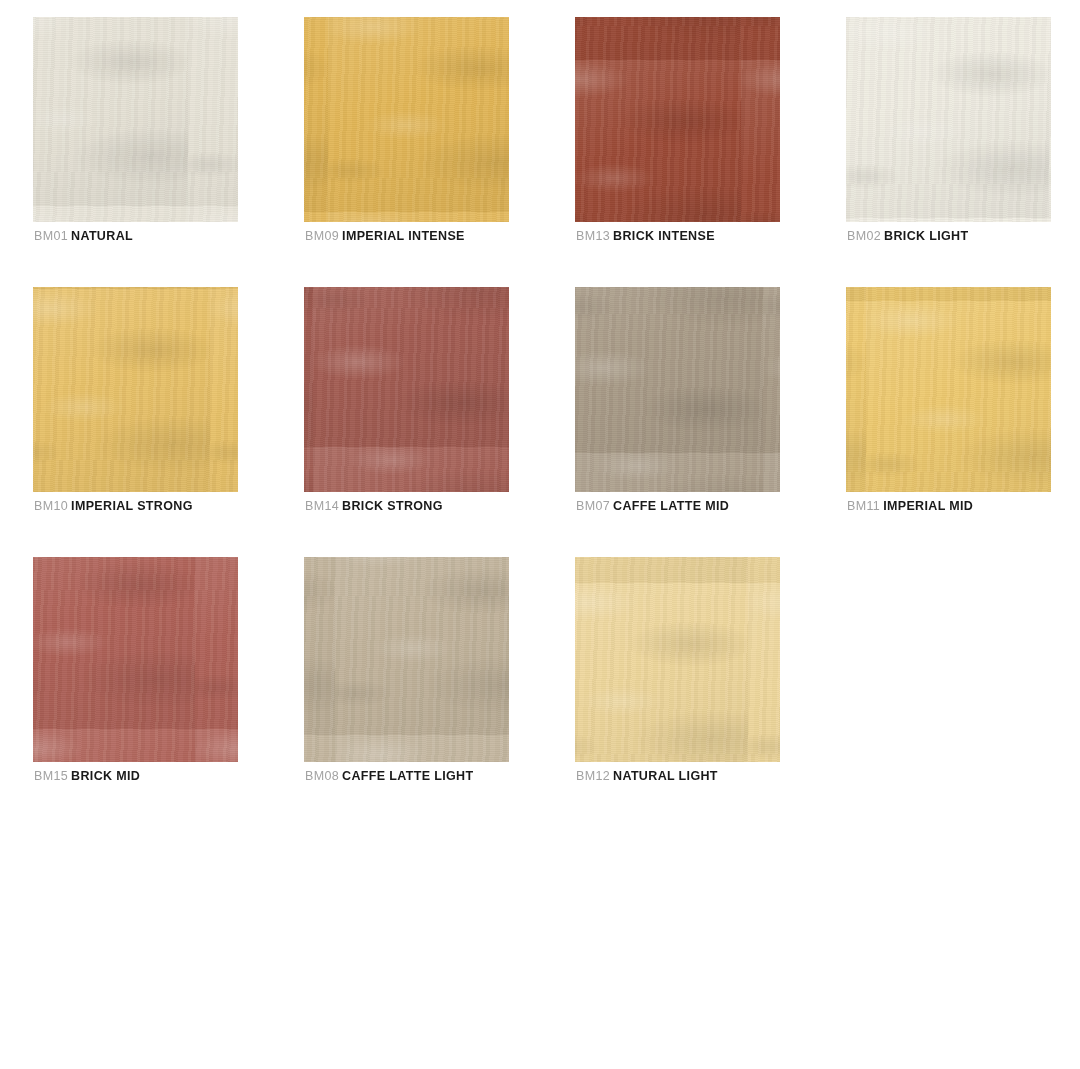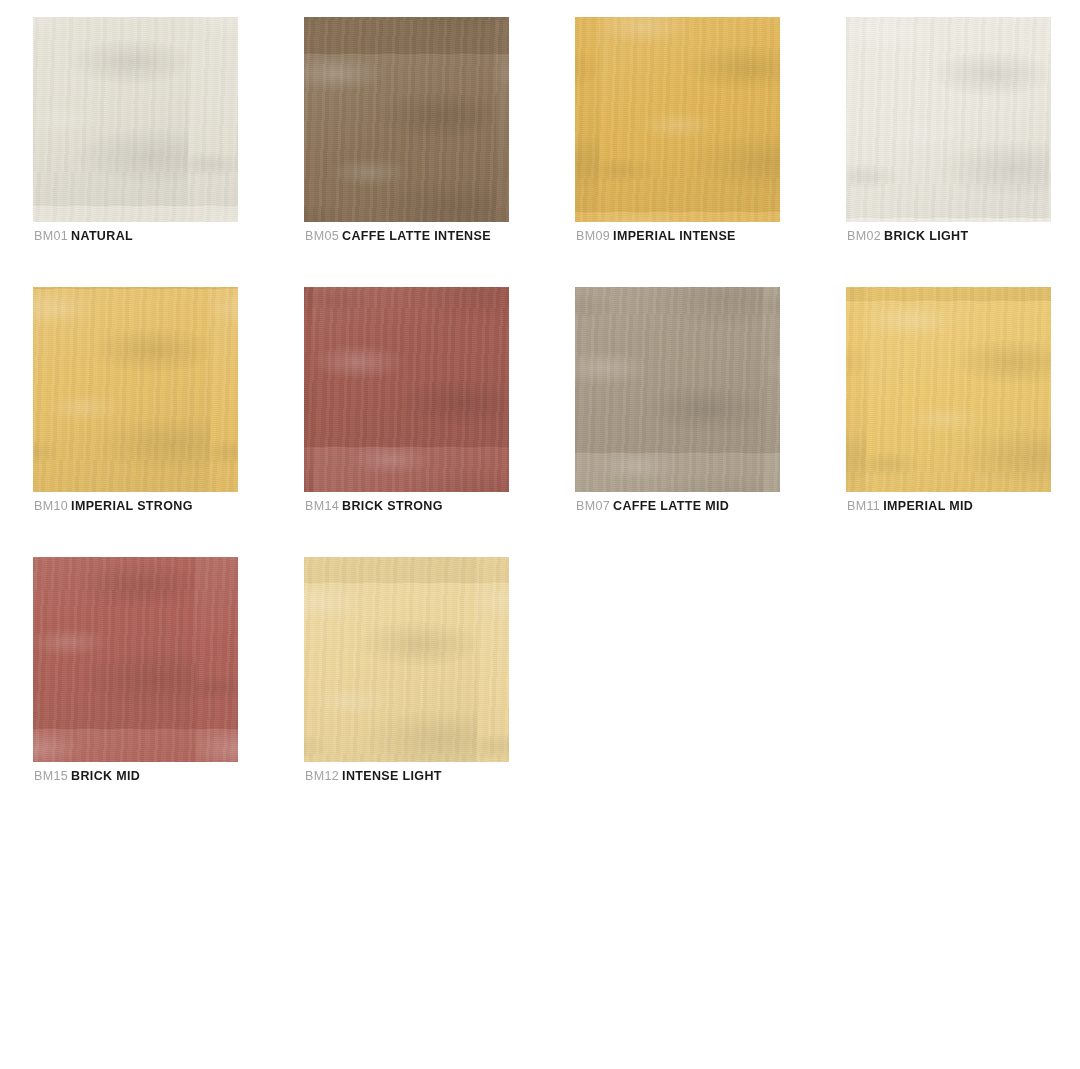--- a/index.html
+++ b/index.html
@@ -113,36 +113,36 @@
 <div id="swatch-grid" style="background: rgb(255, 255, 255);">
     <div class="swatch-cell">
       <div class="swatch-chip" style="background-color: rgb(231, 227, 215);">
         <div class="tex-a" style="background-position: -50px -50px;"></div>
         <div class="tex-b" style="background-position: -50px -33px;"></div>
         <div class="tex-c" style="background-position: -50px -16px;"></div>
       </div>
       <div class="swatch-label"><span class="swatch-code">BM01</span><span class="swatch-name">NATURAL</span></div>
     </div>
     <div class="swatch-cell">
-      <div class="swatch-chip" style="background-color: rgb(138, 114, 87);">
-        <div class="tex-a" style="background-position: -13px 3px;"></div>
-        <div class="tex-b" style="background-position: -13px 20px;"></div>
-        <div class="tex-c" style="background-position: -13px 37px;"></div>
-      </div>
-      <div class="swatch-label"><span class="swatch-code">BM05</span><span class="swatch-name">CAFFE LATTE INTENSE</span></div>
-    </div>
-    <div class="swatch-cell">
       <div class="swatch-chip" style="background-color: rgb(227, 183, 87);">
         <div class="tex-a" style="background-position: 24px -44px;"></div>
         <div class="tex-b" style="background-position: 24px -27px;"></div>
         <div class="tex-c" style="background-position: 24px -10px;"></div>
       </div>
       <div class="swatch-label"><span class="swatch-code">BM09</span><span class="swatch-name">IMPERIAL INTENSE</span></div>
     </div>
     <div class="swatch-cell">
+      <div class="swatch-chip" style="background-color: rgb(156, 74, 54);">
+        <div class="tex-a" style="background-position: -39px 9px;"></div>
+        <div class="tex-b" style="background-position: -39px 26px;"></div>
+        <div class="tex-c" style="background-position: -39px 43px;"></div>
+      </div>
+      <div class="swatch-label"><span class="swatch-code">BM13</span><span class="swatch-name">BRICK INTENSE</span></div>
+    </div>
+    <div class="swatch-cell">
       <div class="swatch-chip" style="background-color: rgb(239, 236, 225);">
         <div class="tex-a" style="background-position: -2px -38px;"></div>
         <div class="tex-b" style="background-position: -2px -21px;"></div>
         <div class="tex-c" style="background-position: -2px -4px;"></div>
       </div>
       <div class="swatch-label"><span class="swatch-code">BM02</span><span class="swatch-name">BRICK LIGHT</span></div>
     </div>
     <div class="swatch-cell">
       <div class="swatch-chip" style="background-color: rgb(233, 194, 105);">
         <div class="tex-a" style="background-position: -28px -32px;"></div>
@@ -177,20 +177,28 @@
     </div>
     <div class="swatch-cell">
       <div class="swatch-chip" style="background-color: rgb(176, 98, 88);">
         <div class="tex-a" style="background-position: -43px 33px;"></div>
         <div class="tex-b" style="background-position: -43px -50px;"></div>
         <div class="tex-c" style="background-position: -43px -33px;"></div>
       </div>
       <div class="swatch-label"><span class="swatch-code">BM15</span><span class="swatch-name">BRICK MID</span></div>
     </div>
     <div class="swatch-cell">
+      <div class="swatch-chip" style="background-color: rgb(194, 180, 156);">
+        <div class="tex-a" style="background-position: 31px 39px;"></div>
+        <div class="tex-b" style="background-position: 31px -44px;"></div>
+        <div class="tex-c" style="background-position: 31px -27px;"></div>
+      </div>
+      <div class="swatch-label"><span class="swatch-code">BM08</span><span class="swatch-name">CAFFE LATTE LIGHT</span></div>
+    </div>
+    <div class="swatch-cell">
       <div class="swatch-chip" style="background-color: rgb(239, 215, 156);">
         <div class="tex-a" style="background-position: -32px -8px;"></div>
         <div class="tex-b" style="background-position: -32px 9px;"></div>
         <div class="tex-c" style="background-position: -32px 26px;"></div>
       </div>
-      <div class="swatch-label"><span class="swatch-code">BM12</span><span class="swatch-name">INTENSE LIGHT</span></div>
+      <div class="swatch-label"><span class="swatch-code">BM12</span><span class="swatch-name">NATURAL LIGHT</span></div>
     </div>
   </div>
 
 </body></html>

